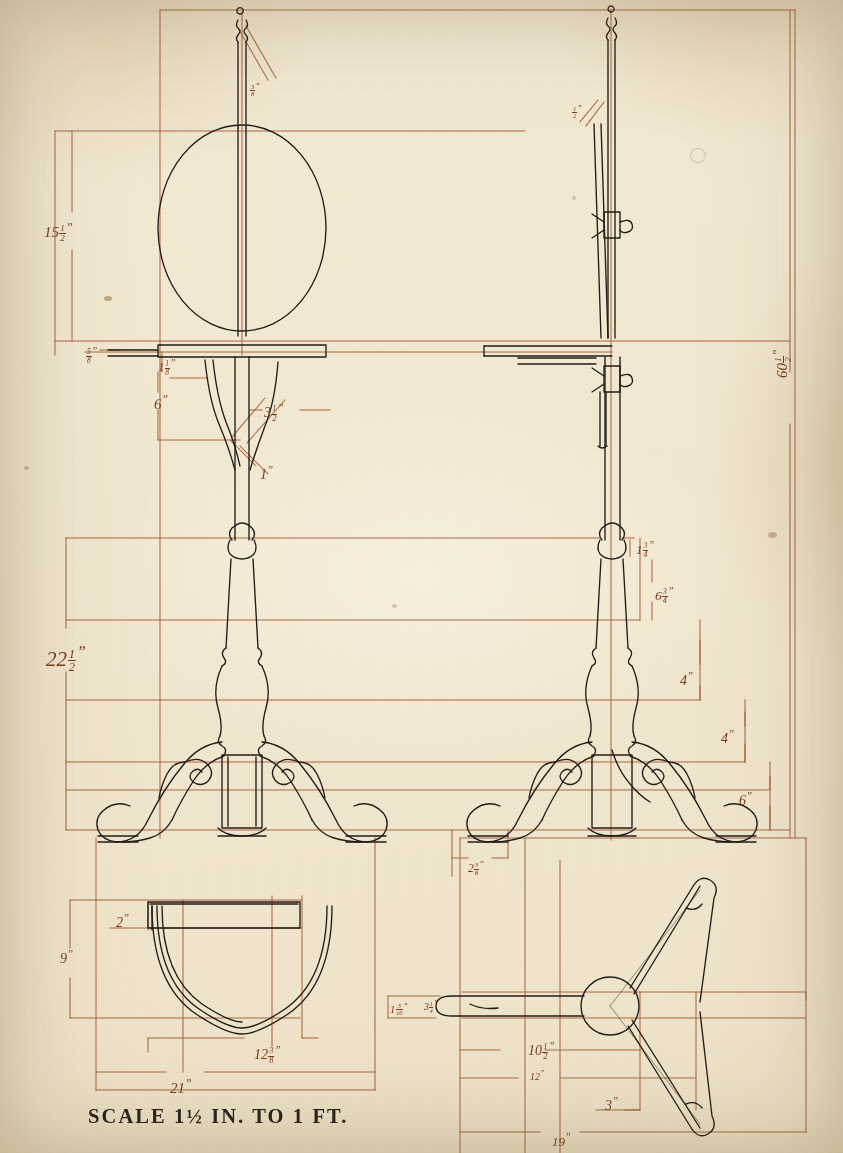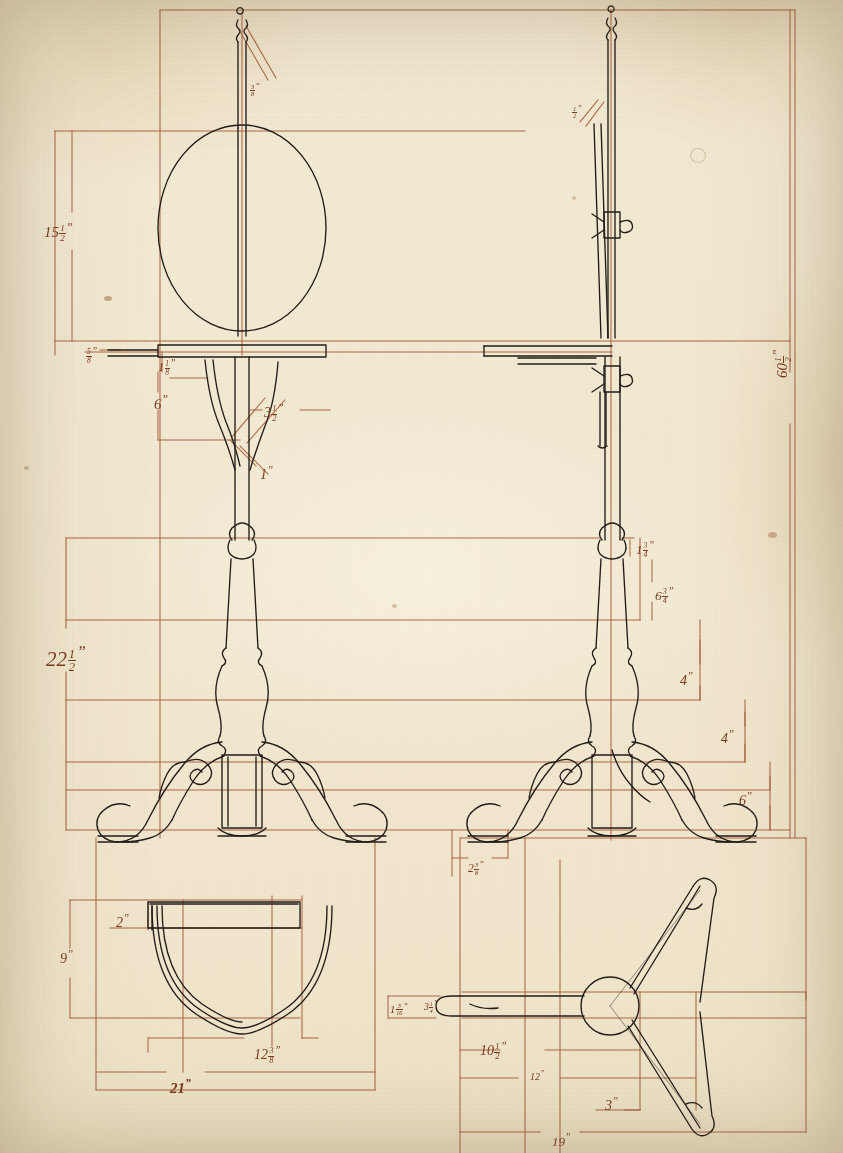--- a/index.html
+++ b/index.html
@@ -375,48 +375,49 @@
   </div>
 
   <div class="lbl" style="left:60px;top:948px;font-size:14px;">
     <i>9<span class="qt">”</span></i>
   </div>
 
   <div class="lbl" style="left:254px;top:1044px;font-size:14px;">
     <i>12<span class="frac"><b>3</b><s>8</s></span><span class="qt">”</span></i>
   </div>
 
-  <div class="lbl" style="left:170px;top:1078px;font-size:15px;font-weight:bold;">
+  <div class="lbl" style="left:170px;top:1078px;font-size:15px;">
     <i>21<span class="qt">”</span></i>
   </div>
 
   <div class="lbl" style="left:390px;top:1002px;font-size:10.5px;">
     <i>1<span class="frac"><b>3</b><s>16</s></span><span class="qt">”</span></i>
   </div>
 
   <div class="lbl" style="left:424px;top:1000px;font-size:10px;">
     <i>3<span class="frac"><b>1</b><s>4</s></span><span class="qt">”</span></i>
   </div>
 
-  <div class="lbl" style="left:480px;top:1040px;font-size:14px;">
+  <div class="lbl" style="left:528px;top:1040px;font-size:14px;">
     <i>10<span class="frac"><b>1</b><s>2</s></span><span class="qt">”</span></i>
   </div>
 
   <div class="lbl" style="left:530px;top:1070px;font-size:10px;">
     <i>12<span class="qt">”</span></i>
   </div>
 
   <div class="lbl" style="left:605px;top:1095px;font-size:14px;">
     <i>3<span class="qt">”</span></i>
   </div>
 
   <div class="lbl" style="left:552px;top:1132px;font-size:13px;">
     <i>19<span class="qt">”</span></i>
   </div>
 
+  <div id="scaletext">SCALE  1½ IN. TO 1 FT.</div>
 
   <div class="stain" style="left:104px;top:296px;width:8px;height:5px;background:rgba(140,86,40,.45);"></div>
   <div class="stain" style="left:768px;top:532px;width:9px;height:6px;background:rgba(150,92,42,.40);"></div>
   <div class="stain" style="left:690px;top:148px;width:14px;height:13px;border:1px solid rgba(150,110,60,.30);background:transparent;"></div>
   <div class="stain" style="left:24px;top:466px;width:5px;height:4px;background:rgba(140,86,40,.35);"></div>
   <div class="stain" style="left:392px;top:604px;width:5px;height:4px;background:rgba(140,86,40,.30);"></div>
   <div class="stain" style="left:572px;top:196px;width:4px;height:4px;background:rgba(150,92,42,.30);"></div>
 
   <div id="grain"></div>
   <div id="vign"></div>

